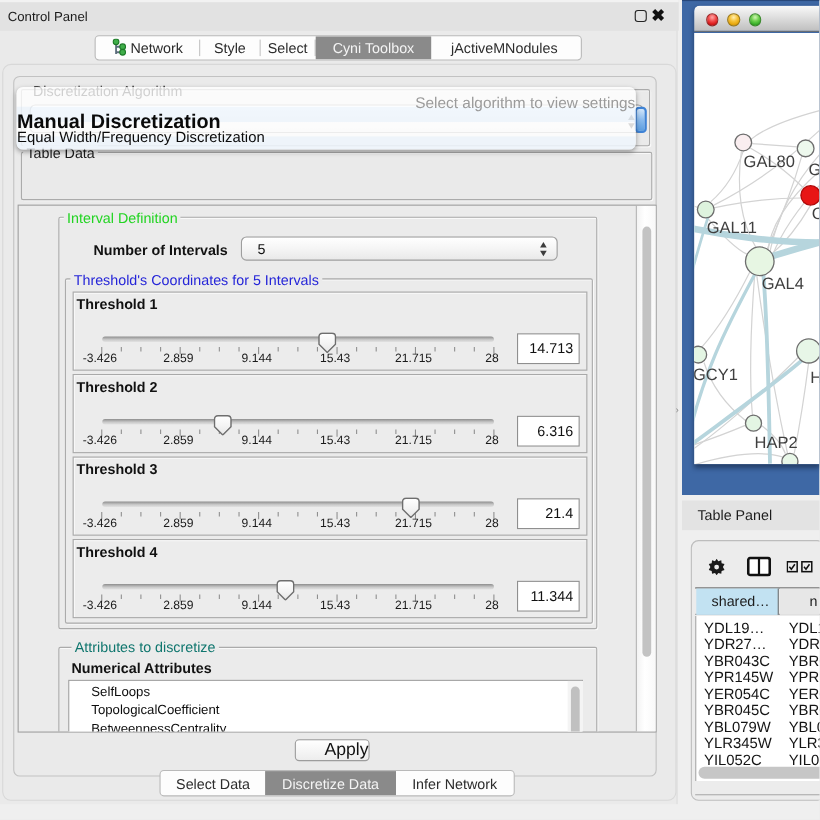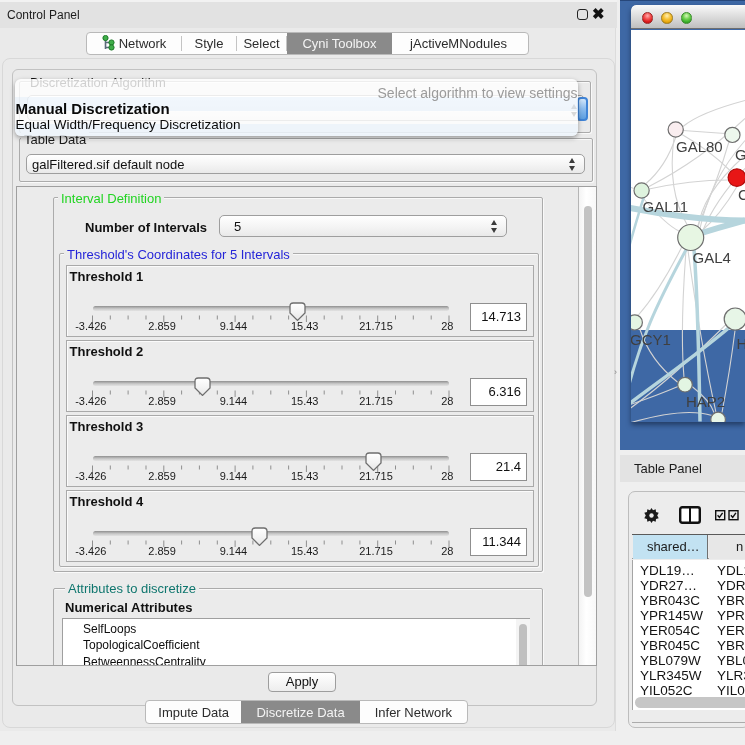--- a/index.html
+++ b/index.html
@@ -48,35 +48,35 @@
 .thumb { position:absolute; top:35.5px; width:17px; height:19.5px; }
 .ticklbl { position:absolute; top:54px; font-size:11px; color:#1a1a1a; transform:translateX(-50%); white-space:nowrap; }
 
 
 #numlist { position:absolute; left:44.5px; top:430.5px; width:468px; height:80px; background:#ffffff; border:1px solid #9f9f9f; font-size:12px; color:#0d0d0d; }
 #numlist .li { position:absolute; left:20.5px; }
 #ltrack { position:absolute; left:453px; top:0; width:14px; height:78px; background:#f4f4f4; }
 #lthumb { position:absolute; left:456px; top:5px; width:8px; height:72px; background:#c0c0c0; border-radius:4px; }
 
 
-#applybtn { left:268px; top:672px; width:68px; height:19.5px; background:linear-gradient(#ffffff,#ededed); border:1px solid #9d9d9d; border-radius:4px; font-size:13px; color:#111; text-align:center; line-height:18px; }
+#applybtn { left:268px; top:672px; width:68px; height:19.5px; background:linear-gradient(#ffffff,#ededed); border:1px solid #9d9d9d; border-radius:4px; font-size:16px; color:#111; text-align:right; line-height:18px; }
 #bottabs { left:145px; top:700px; width:323px; height:24px; }
 
 
 #popup { left:15px; top:79px; width:562.5px; height:57px; background:rgba(255,255,255,0.8); border-radius:6px; box-shadow:0 2px 5px rgba(0,0,0,0.35); overflow:hidden; }
 #popup .r1 { position:absolute; left:0; right:0; top:6px; text-align:right; font-size:14px; color:#9b9b9b; }
-#popup .r2 { position:absolute; left:0.5px; top:21px; font-size:15px; font-weight:bold; color:#0a0a0a; }
+#popup .r2 { position:absolute; left:0.5px; top:21px; font-size:18px; font-weight:bold; color:#0a0a0a; }
 #popup .r3 { position:absolute; left:0.5px; top:37.5px; font-size:13.5px; color:#0a0a0a; }
 
 
 #bluebg { left:620px; top:0; width:125px; height:450px; background:#3e68a5; border-top:1.5px solid #27477a; }
 #netwin { left:631px; top:5px; width:114px; height:416.5px; border-top-left-radius:5px; overflow:hidden; box-shadow:0 3px 5px rgba(10,20,40,0.5); }
 #nettitle { width:114px; height:23.5px; background:linear-gradient(#fafafa,#bfbfbf); border-bottom:1px solid #6e6e6e; border-top-left-radius:5px; }
 .tl { position:absolute; top:7px; width:11.5px; height:11.5px; border-radius:50%; }
-#netcanvas { position:absolute; left:0; top:24.5px; width:114px; height:300px; background:#ffffff; }
+#netcanvas { position:absolute; left:0; top:24.5px; width:114px; height:392px; background:#ffffff; }
 
 #tpbar { left:620px; top:455px; width:125px; height:27px; background:#e3e3e3; }
 #tpbar .t { position:absolute; left:14px; top:6px; font-size:13px; color:#1c1c1c; }
 #tablewin { left:628px; top:491px; width:122px; height:237px; background:#ececec; border:1px solid #bdbdbd; border-radius:7px; }
 #thead { position:absolute; left:3px; top:42px; width:119px; height:25px; border-top:1.5px solid #5a5a5a; border-bottom:1px solid #9a9a9a; }
 #thc1 { position:absolute; left:1px; top:0; width:74.5px; height:23.5px; background:#c2e2f2; font-size:13px; color:#1c1c1c; text-align:center; padding-left:7px; line-height:23px; border-right:1.5px solid #707070; }
 #thc2 { position:absolute; left:77px; top:0; width:42px; height:23.5px; background:#e7e7e7; font-size:13px; color:#1c1c1c; }
 #tbody { position:absolute; left:3px; top:68px; width:119px; height:150px; background:#fff; border-left:1px solid #a5a5a5; overflow:hidden; }
 .trow { position:absolute; left:7px; width:200px; font-size:13.5px; color:#141414; }
 .trow .c2 { position:absolute; left:77px; }
@@ -98,25 +98,20 @@
   <div class="glabel" style="left:27px; top:75px; color:#111;">Discretization Algorithm</div>
   <div class="combo" style="left:27px; top:95px; width:558px; height:26px;"></div>
   <div class="abs" style="left:571px; top:104px;">
       <div class="arr up" style="position:relative; border-bottom-color:#444;"></div>
       <div class="arr dn" style="position:relative; margin-top:3px; border-top-color:#444;"></div>
     </div>
   <div class="abs" style="left:577px; top:97px; width:10.5px; height:24px; background:linear-gradient(#d3e7fb,#8abbee 50%,#5d9ee0); border:2px solid #3f83d6; border-radius:4px;"></div>
 
   <div class="group" style="left:19px; top:138px; width:574px; height:44px;"></div>
   <div class="glabel" style="left:21px; top:132px; background:#eaeaea;">Table Data</div>
-  <div class="combo" style="left:26px; top:154px; width:559px; height:20px;">
-    <span class="ct" style="left:5px;">galFiltered.sif default node</span>
-    <div class="arr up" style="right:9px; top:3px;"></div>
-    <div class="arr dn" style="right:9px; top:11px;"></div>
-  </div>
 
   <div id="spane" class="abs">
 
     <div class="group" style="left:36px; top:10px; width:489.5px; height:375px;"></div>
     <div class="glabel" style="left:41px; top:4px; color:#22d422; background:#ebebeb;">Interval Definition</div>
 
     <div style="position:absolute; left:68px; top:33px; font-size:13px; font-weight:bold; color:#111;">Number of Intervals</div>
     <div class="combo" style="left:202px; top:28px; width:288px; height:22px;">
       <span class="ct" style="left:14px;">5</span>
       <div class="arr up" style="right:9px; top:4px;"></div>
@@ -234,21 +229,21 @@
       <div id="lthumb"></div>
     </div>
 
     <div id="vtrack" class="abs"></div>
     <div id="vthumb" class="abs"></div>
   </div>
 
   <div id="applybtn" class="abs">Apply</div>
 
   <div id="bottabs" class="abs tabbar">
-    <div class="tab" style="width:96px;">Impute Data</div>
+    <div class="tab" style="width:96px;">Select Data</div>
     <div class="tab sel" style="width:119px;">Discretize Data</div>
     <div class="tab" style="width:108px;">Infer Network</div>
   </div>
 
   <div id="toptabs" class="abs tabbar">
     <div class="tab" style="width:94px;"><svg width="13" height="17" viewBox="0 0 13 17" style="margin-right:4px;">
           <path d="M3.5 4 V14 M3.5 7.5 H8 M3.5 12.5 H8" stroke="#5a6b7a" stroke-width="1.6" fill="none"></path>
           <circle cx="3.5" cy="3" r="2.6" fill="#3fae49" stroke="#1d7a28"></circle>
           <circle cx="9.5" cy="7.5" r="2.6" fill="#3fae49" stroke="#1d7a28"></circle>
           <circle cx="9.5" cy="12.5" r="2.6" fill="#3fae49" stroke="#1d7a28"></circle>

